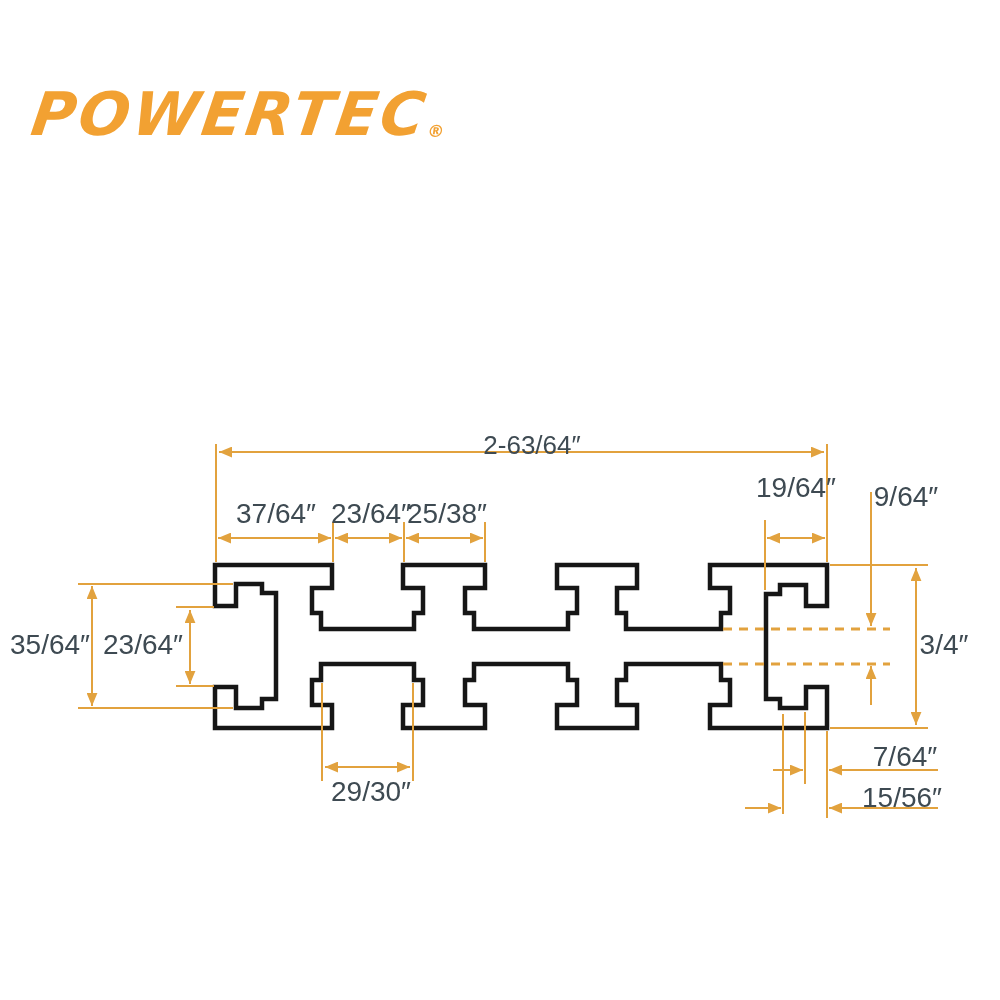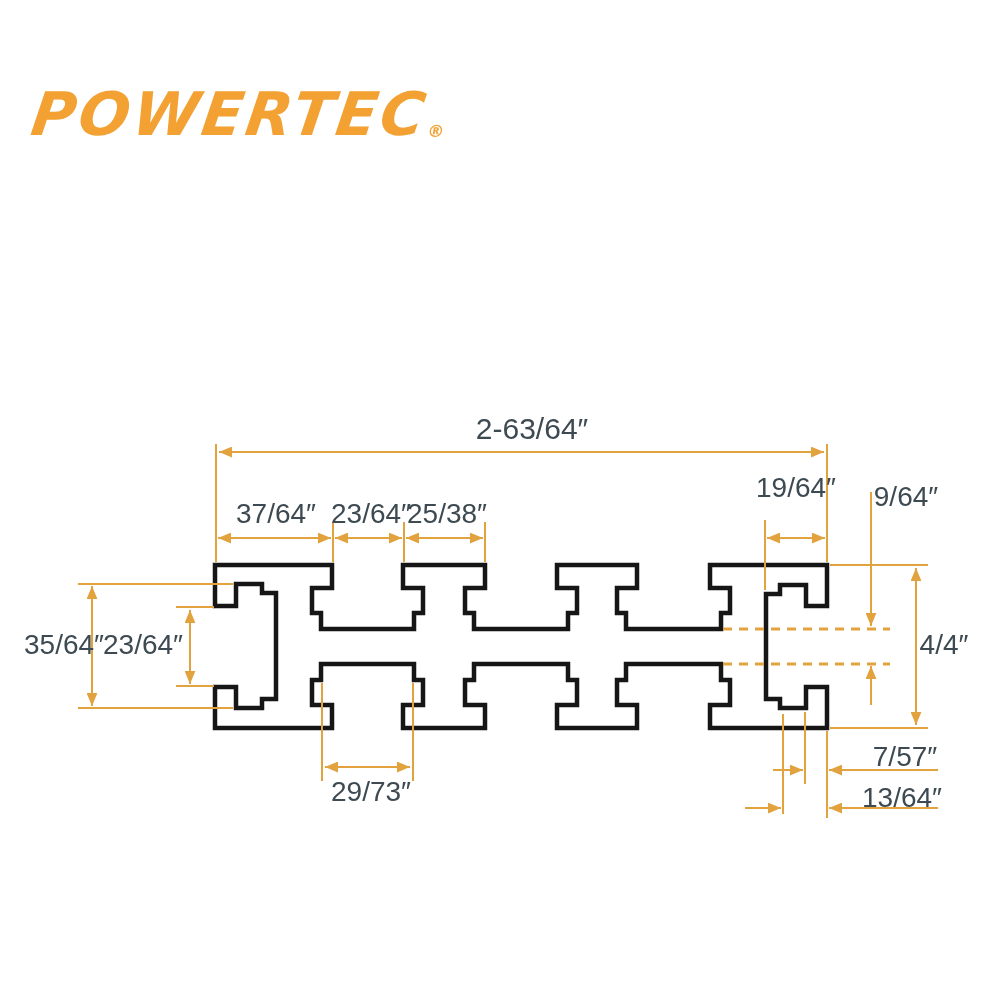--- a/index.html
+++ b/index.html
@@ -26,21 +26,21 @@
   
   .profile{fill:#ffffff;stroke:var(--profile-color);stroke-width:4.5;stroke-linejoin:miter;}
   .ext{stroke:var(--dim-color);stroke-width:2;fill:none;}
   .dim{stroke:var(--dim-color);stroke-width:2;fill:none;}
   .dash{stroke:var(--dim-color);stroke-width:3;fill:none;stroke-dasharray:9 7;}
   .arrfill{fill:var(--dim-color);}
 
   
   .dim-label{position:absolute;color:var(--label-color);font-size:28px;
              white-space:nowrap;transform:translate(-50%,-50%);}
-  .dim-label.big{font-size:30px;}
+  .dim-label.big{font-size:26px;margin-top:16px;}
 </style>
 </head>
 <body>
 
 <div id="canvas">
 
   <div class="logo">
     <span class="logo-text">POWERTEC</span>
     <span class="logo-reg">®</span>
   </div>
@@ -117,19 +117,19 @@
       <line class="dim" x1="938" y1="808" x2="829" y2="808" marker-end="url(#arr)"></line>
     </g>
   </svg>
 
   <div class="dim-label big" style="left:532px;top:429px">2-63/64″</div>
   <div class="dim-label" style="left:276px;top:514px">37/64″</div>
   <div class="dim-label" style="left:371px;top:514px">23/64″</div>
   <div class="dim-label" style="left:447px;top:514px">25/38″</div>
   <div class="dim-label" style="left:796px;top:488px">19/64″</div>
   <div class="dim-label" style="left:906px;top:497px">9/64″</div>
-  <div class="dim-label" style="left:64px;top:645px">35/64″</div>
+  <div class="dim-label" style="left:50px;top:645px">35/64″</div>
   <div class="dim-label" style="left:143px;top:645px">23/64″</div>
-  <div class="dim-label" style="left:944px;top:645px">4/4″</div>
-  <div class="dim-label" style="left:371px;top:792px">29/73″</div>
-  <div class="dim-label" style="left:905px;top:757px">7/57″</div>
-  <div class="dim-label" style="left:902px;top:798px">13/64″</div>
+  <div class="dim-label" style="left:944px;top:645px">3/4″</div>
+  <div class="dim-label" style="left:371px;top:792px">29/30″</div>
+  <div class="dim-label" style="left:905px;top:757px">7/64″</div>
+  <div class="dim-label" style="left:902px;top:798px">15/56″</div>
 </div>
 
 </body></html>

